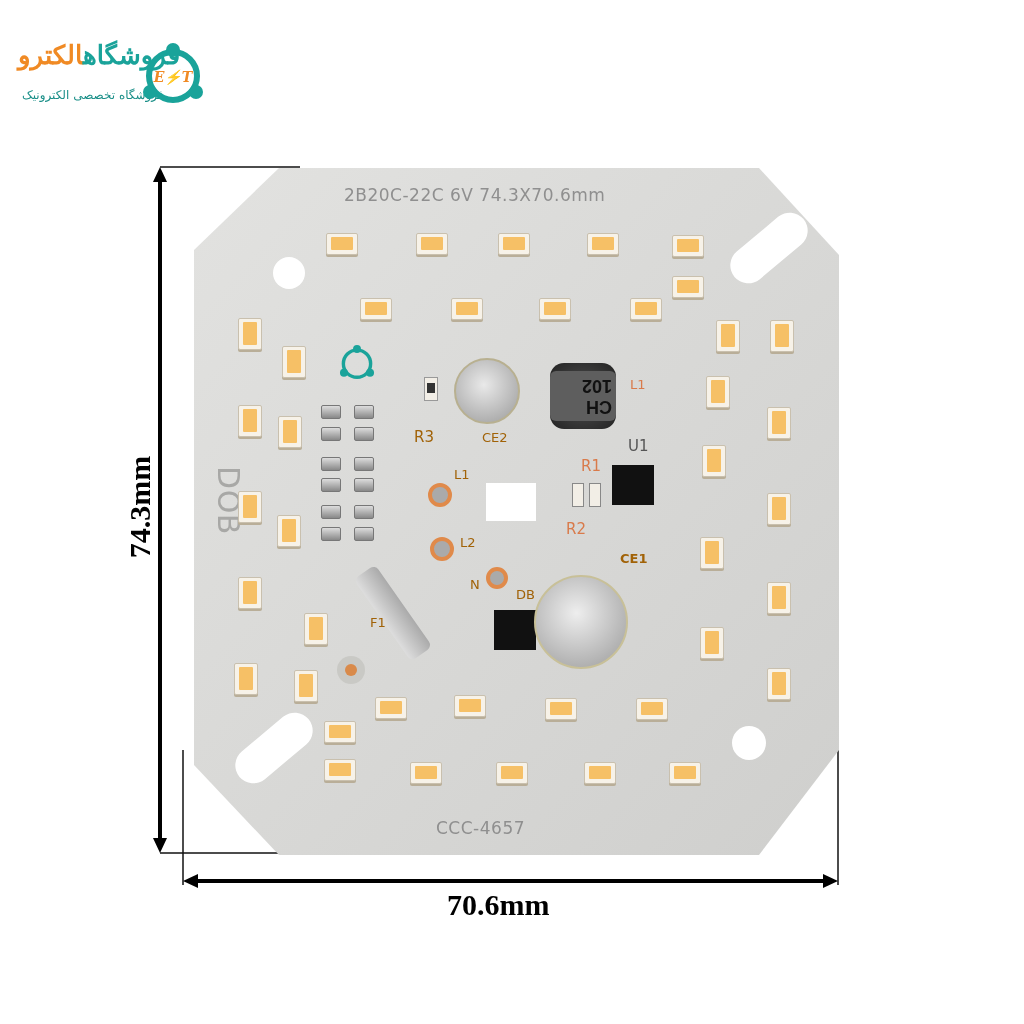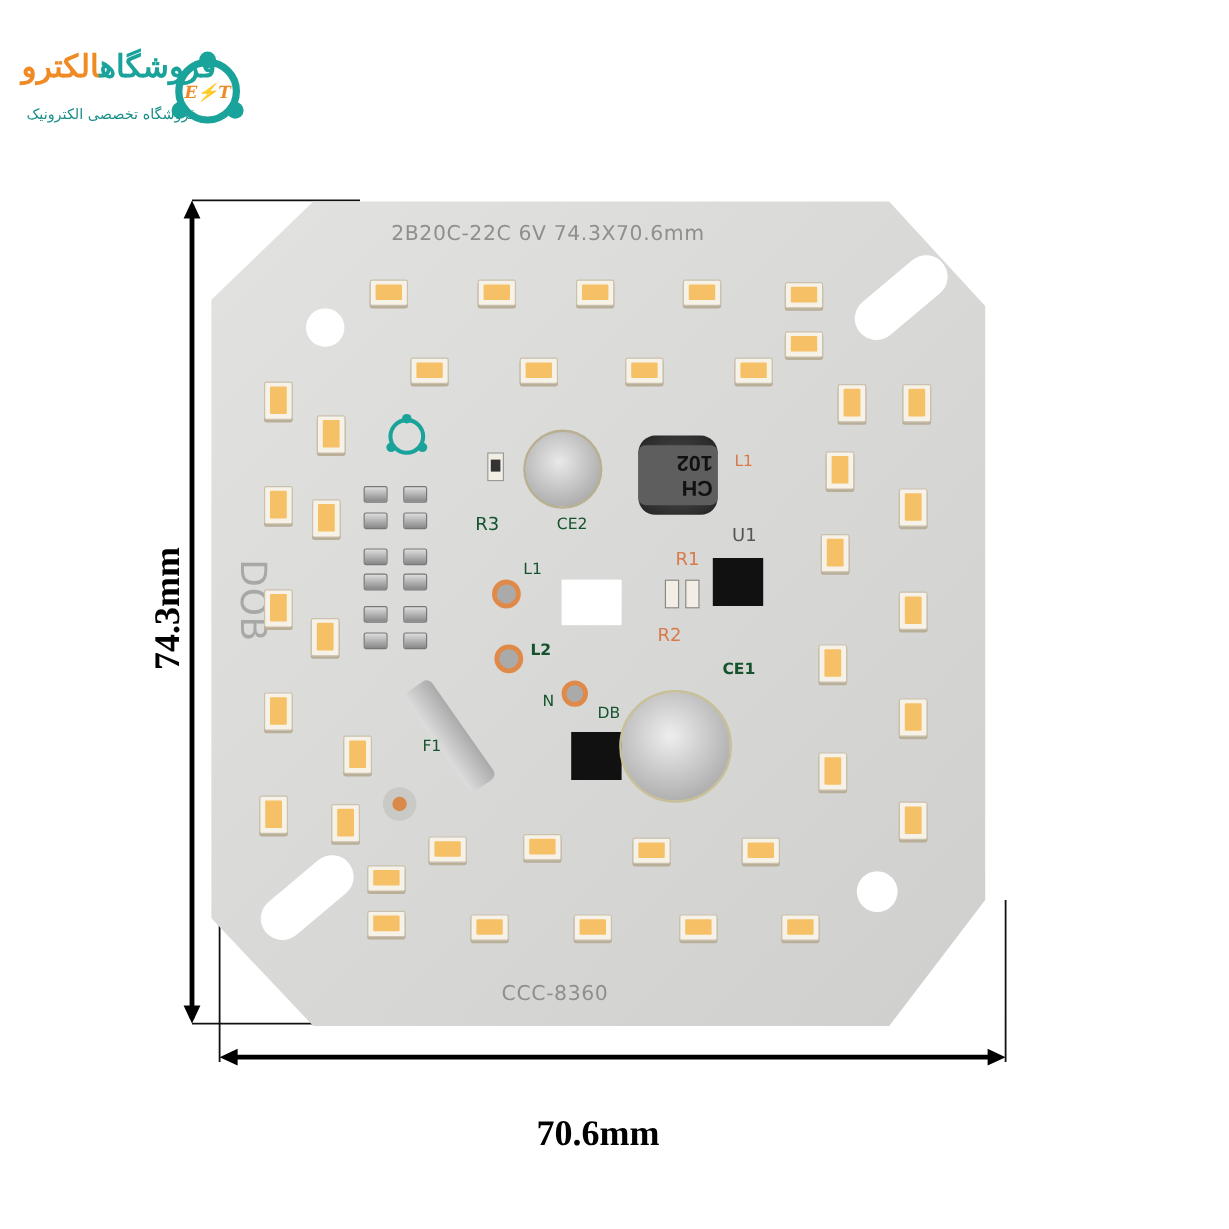--- a/index.html
+++ b/index.html
@@ -5,23 +5,23 @@
   html,body{margin:0;padding:0;background:#fff;}
   body{width:1024px;height:1024px;position:relative;overflow:hidden;font-family:"Liberation Sans",sans-serif;}
   .abs{position:absolute;}
   
   .logo{left:8px;top:10px;width:200px;height:100px;}
   .logo-fa{position:absolute;left:10px;top:30px;font-family:"DejaVu Serif",serif;color:#1aa39a;font-size:26px;font-weight:bold;direction:rtl;white-space:nowrap;}
   .logo-fa .accent{color:#f08a24;}
   .logo-sub{position:absolute;left:14px;top:78px;font-family:"DejaVu Serif",serif;color:#1a8f88;font-size:12px;direction:rtl;white-space:nowrap;}
   .logo-emblem{position:absolute;left:128px;top:26px;width:74px;height:74px;}
   
-  .board{left:176px;top:165px;width:650px;height:690px;}
+  .board{left:194px;top:165px;width:650px;height:690px;}
   .pcb-text{position:absolute;color:#8f8f8f;font-size:17px;letter-spacing:0.5px;white-space:nowrap;font-family:"DejaVu Sans",sans-serif;}
-  .silk{position:absolute;color:#14532d;font-size:13px;font-family:"DejaVu Sans",sans-serif;}
+  .silk{position:absolute;color:#a16207;font-size:13px;font-family:"DejaVu Sans",sans-serif;}
   .silk.or{color:#d97a4a;}
   .led{position:absolute;width:30px;height:20px;background:#f7f2e8;border:1px solid #c9c0ae;border-radius:2px;box-shadow:0 2px 0 #b9ae98;}
   .led::after{content:"";position:absolute;left:4px;top:3px;right:4px;bottom:4px;background:#f6c066;border-radius:1px;}
   .led.v{width:22px;height:30px;}
   .pad{position:absolute;width:18px;height:12px;background:linear-gradient(#ddd,#888);border-radius:2px;border:1px solid #777;}
   
   .dim-label{position:absolute;font-family:"Liberation Serif",serif;font-weight:bold;font-size:30px;color:#000;}
 </style>
 </head>
 <body>
@@ -46,42 +46,42 @@
   <line x1="160" y1="178" x2="160" y2="842" stroke="#000" stroke-width="4"></line>
   <polygon points="160,167 153,182 167,182" fill="#000"></polygon>
   <polygon points="160,853 153,838 167,838" fill="#000"></polygon>
   <line x1="183" y1="750" x2="183" y2="885" stroke="#111" stroke-width="1.5"></line>
   <line x1="838" y1="750" x2="838" y2="885" stroke="#111" stroke-width="1.5"></line>
   <line x1="195" y1="881" x2="826" y2="881" stroke="#000" stroke-width="4"></line>
   <polygon points="183,881 198,874 198,888" fill="#000"></polygon>
   <polygon points="838,881 823,874 823,888" fill="#000"></polygon>
 </svg>
 <div class="dim-label" style="left:70px;top:490px;transform:rotate(-90deg);transform-origin:center;width:140px;text-align:center;">74.3mm</div>
-<div class="dim-label" style="left:447px;top:888px;margin-top:40px;">70.6mm</div>
+<div class="dim-label" style="left:447px;top:888px;">70.6mm</div>
 
 <div class="abs board">
   <svg width="650" height="690" style="position:absolute;left:0;top:0;">
     <defs>
       <linearGradient id="pg" x1="0" y1="0" x2="1" y2="1">
         <stop offset="0" stop-color="#e2e2e0"></stop>
         <stop offset="1" stop-color="#cfcfcd"></stop>
       </linearGradient>
     </defs>
     <polygon points="85,3 565,3 645,90 645,585 565,690 85,690 0,600 0,85" fill="url(#pg)"></polygon>
     <ellipse cx="95" cy="108" rx="16" ry="16" fill="#fff"></ellipse>
     <rect x="530" y="65" width="90" height="36" rx="18" fill="#fff" transform="rotate(-40 575 83)"></rect>
     <rect x="35" y="565" width="90" height="36" rx="18" fill="#fff" transform="rotate(-40 80 583)"></rect>
     <circle cx="555" cy="578" r="17" fill="#fff"></circle>
     <rect x="292" y="318" width="50" height="38" fill="#fff"></rect>
     <circle cx="157" cy="505" r="14" fill="#c9c9c5"></circle>
     <circle cx="157" cy="505" r="6" fill="#d98a4a"></circle>
   </svg>
 
   <div class="pcb-text" style="left:150px;top:20px;">2B20C-22C  6V   74.3X70.6mm</div>
-  <div class="pcb-text" style="left:242px;top:653px;">CCC-8360</div>
+  <div class="pcb-text" style="left:242px;top:653px;">CCC-4657</div>
   <div class="pcb-text" style="left:0px;top:318px;transform:rotate(90deg);font-size:30px;color:#a8a8a6;">DOB</div>
 
   <div class="led" style="left:132px;top:68px"></div>
   <div class="led" style="left:222px;top:68px"></div>
   <div class="led" style="left:304px;top:68px"></div>
   <div class="led" style="left:393px;top:68px"></div>
   <div class="led" style="left:478px;top:70px"></div>
   <div class="led" style="left:478px;top:111px"></div>
   <div class="led" style="left:166px;top:133px"></div>
   <div class="led" style="left:257px;top:133px"></div>
@@ -157,21 +157,21 @@
   <div class="silk" style="left:434px;top:272px;font-size:15px;color:#555;">U1</div>
   <div style="position:absolute;left:418px;top:300px;width:42px;height:40px;background:#111;"></div>
   <div class="silk or" style="left:387px;top:292px;font-size:15px;">R1</div>
   <div style="position:absolute;left:378px;top:318px;width:10px;height:22px;background:#f2eee6;border:1px solid #888;"></div>
   <div style="position:absolute;left:395px;top:318px;width:10px;height:22px;background:#f2eee6;border:1px solid #888;"></div>
   <div class="silk or" style="left:372px;top:355px;font-size:15px;">R2</div>
 
   <div style="position:absolute;left:234px;top:318px;width:16px;height:16px;border-radius:50%;background:#aaa;border:4px solid #e08a4a;"></div>
   <div class="silk" style="left:260px;top:302px;">L1</div>
   <div style="position:absolute;left:236px;top:372px;width:16px;height:16px;border-radius:50%;background:#aaa;border:4px solid #e08a4a;"></div>
-  <div class="silk" style="left:266px;top:370px;font-weight:bold;">L2</div>
+  <div class="silk" style="left:266px;top:370px;">L2</div>
   <div class="silk" style="left:276px;top:412px;">N</div>
   <div style="position:absolute;left:292px;top:402px;width:14px;height:14px;border-radius:50%;background:#aaa;border:4px solid #e08a4a;"></div>
 
   <div style="position:absolute;left:186px;top:398px;width:26px;height:100px;background:linear-gradient(90deg,#ddd,#aaa);border-radius:6px;transform:rotate(-35deg);"></div>
   <div class="silk" style="left:176px;top:450px;">F1</div>
 
   <div class="silk" style="left:322px;top:422px;">DB</div>
   <div style="position:absolute;left:300px;top:445px;width:42px;height:40px;background:#111;"></div>
   <div style="position:absolute;left:340px;top:410px;width:90px;height:90px;border-radius:50%;background:radial-gradient(circle at 45% 40%,#eee,#9a9a9a);border:2px solid #c8c098;"></div>
   <div class="silk" style="left:426px;top:386px;font-weight:bold;">CE1</div>

